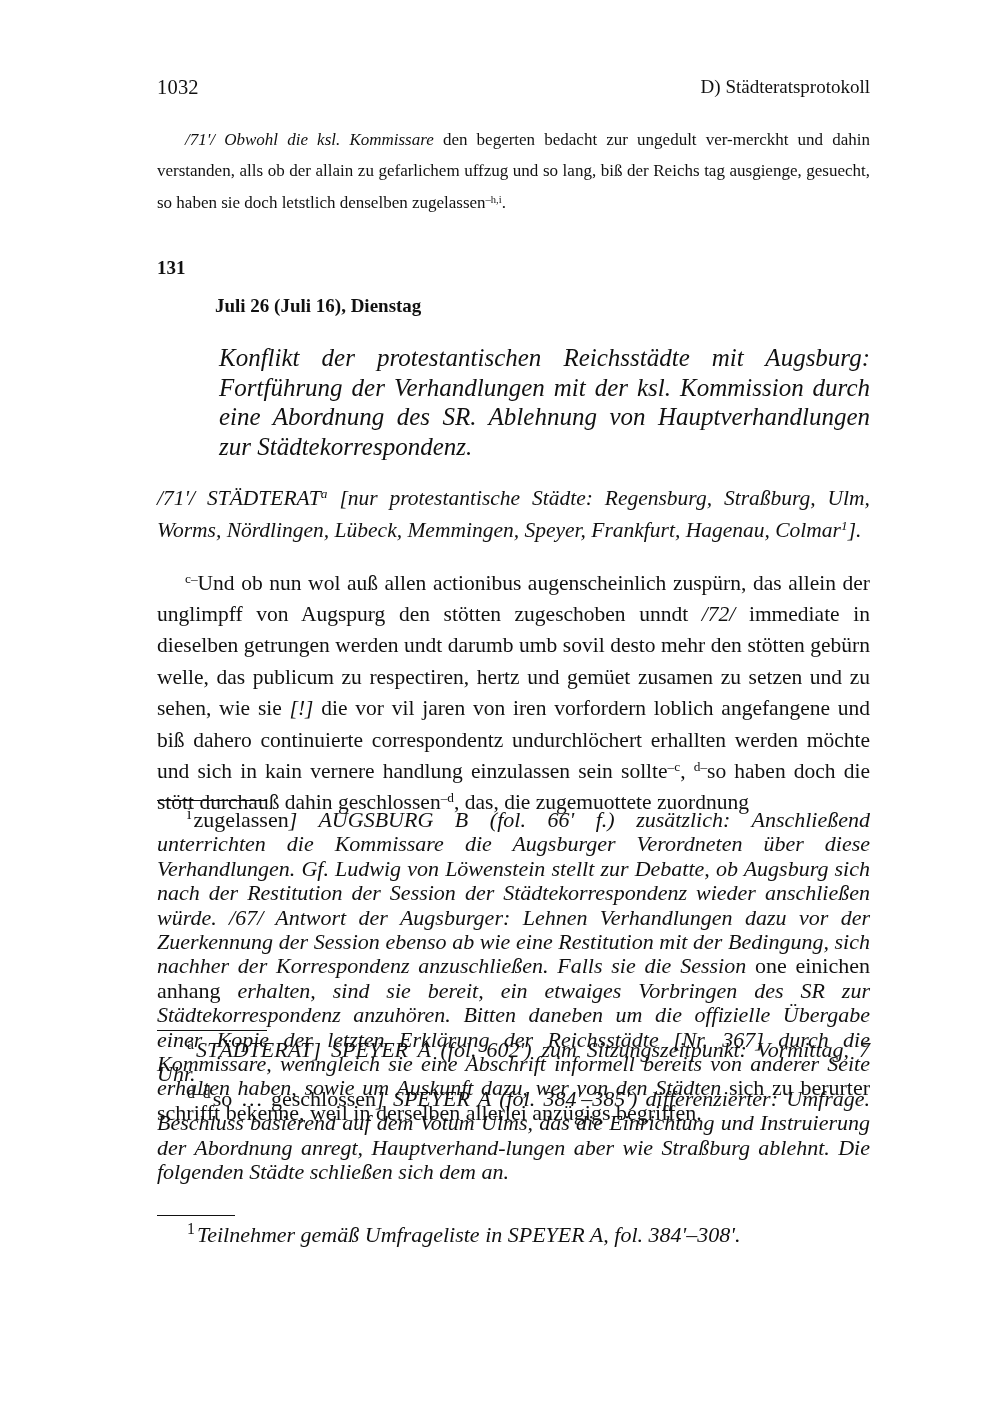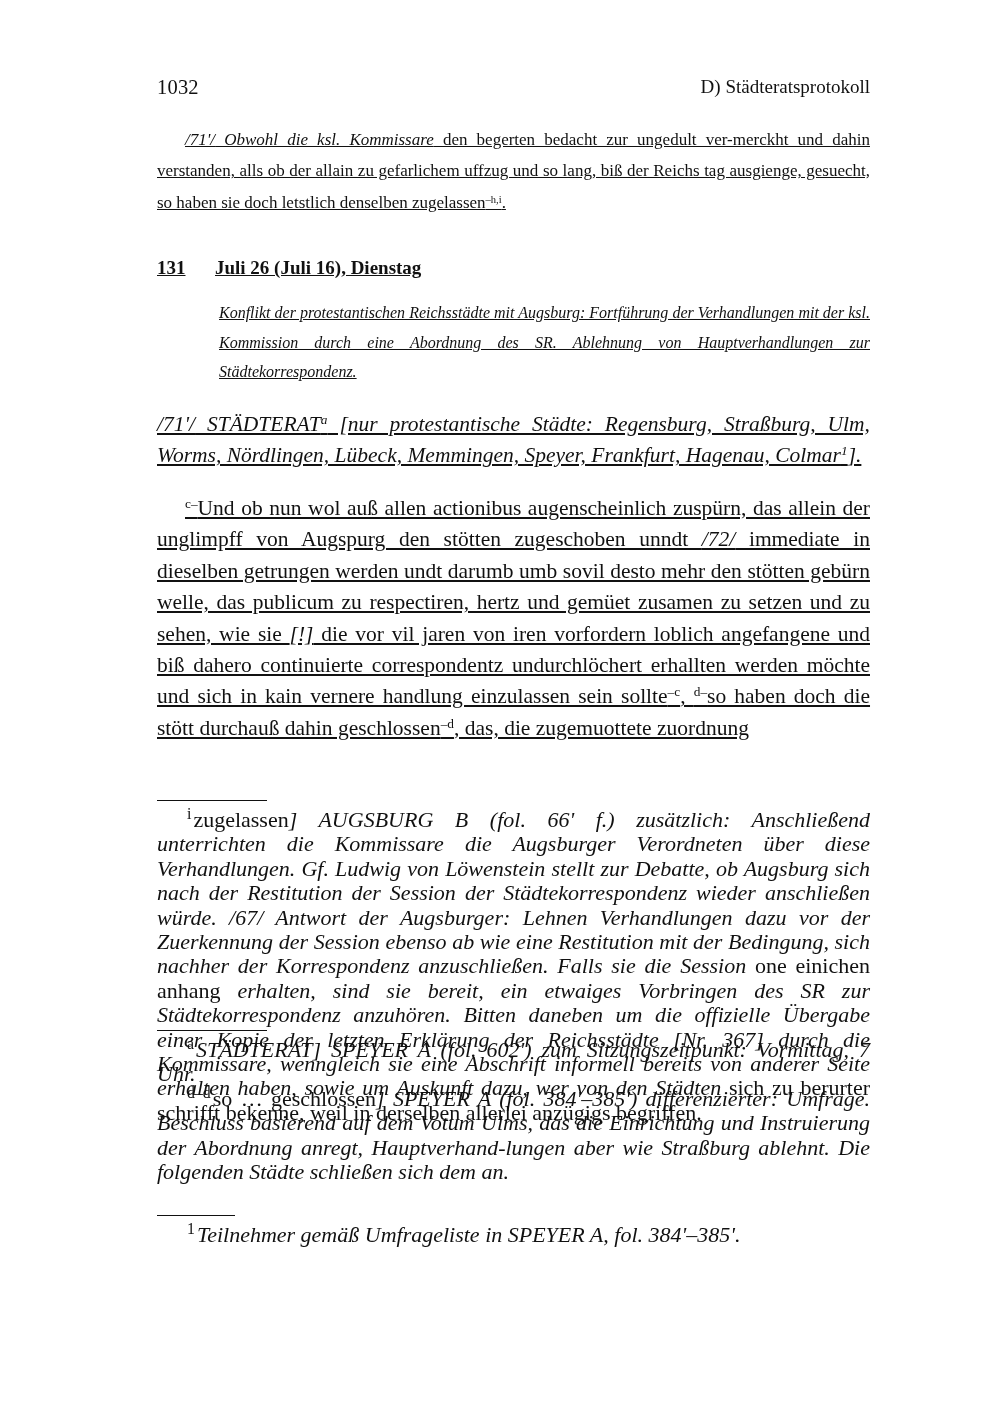--- a/index.html
+++ b/index.html
@@ -14,21 +14,20 @@
     color: #111111;
     -webkit-font-smoothing: antialiased;
   }
 
   .page {
     position: relative;
     width: 1004px;
     height: 1352px;
     box-sizing: border-box;
     padding: 72px 134px 0 157px;
-    text-decoration: underline;
   }
 
   
   .runhead {
     position: relative;
     height: 30px;
     font-size: 20.5px;
     line-height: 30px;
   }
   .runhead .folio {
@@ -81,26 +80,26 @@
     margin-top: 36px;
     font-size: 19px;
     font-weight: bold;
     line-height: 28px;
     display: flex;
   }
   .sec-head .num {
     width: 58px;
     flex: 0 0 58px;
   }
-  .sec-head .ttl { flex: 1 1 auto; }
+  .sec-head .ttl { flex: 1 1 auto; margin-top: 38px; }
 
   
   .regest {
-    margin: 16px 0 0 62px;
-    font-size: 16px;
+    margin: 23px 0 0 62px;
+    font-size: 25px;
     line-height: 29.5px;
     font-style: italic;
     text-align: justify;
   }
 
   
   .protocol {
     margin-top: 22px;
     font-size: 21.5px;
     line-height: 31.4px;
@@ -173,16 +172,16 @@
 
     <p class="fn-indent"><span class="fn-mark">a</span><span class="it">STÄDTERAT</span><span class="it">]</span><span class="it"> SPEYER A (fol. 602') zum Sitzungszeitpunkt: Vormittag, 7 Uhr.</span></p>
 
 
 
     <p class="fn-indent"><span class="fn-mark">d–d</span><span class="ro">so … geschlossen</span><span class="it">]</span><span class="it"> SPEYER A (fol. 384'–385') differenzierter: Umfrage. Beschluss basierend auf dem Votum Ulms, das die Einrichtung und Instruierung der Abordnung anregt, Hauptverhand-lungen aber wie Straßburg ablehnt. Die folgenden Städte schließen sich dem an.</span></p>
   </div>
 
   <div class="fn-block fn-num-block">
     <hr class="fn-rule short">
-    <p class="fn-indent"><span class="fn-mark">1</span><span class="it">Teilnehmer gemäß Umfrageliste in SPEYER A, fol. 384'–385'.</span></p>
+    <p class="fn-indent"><span class="fn-mark">1</span><span class="it">Teilnehmer gemäß Umfrageliste in SPEYER A, fol. 384'–308'.</span></p>
   </div>
 
 </div>
 
 </body></html>

